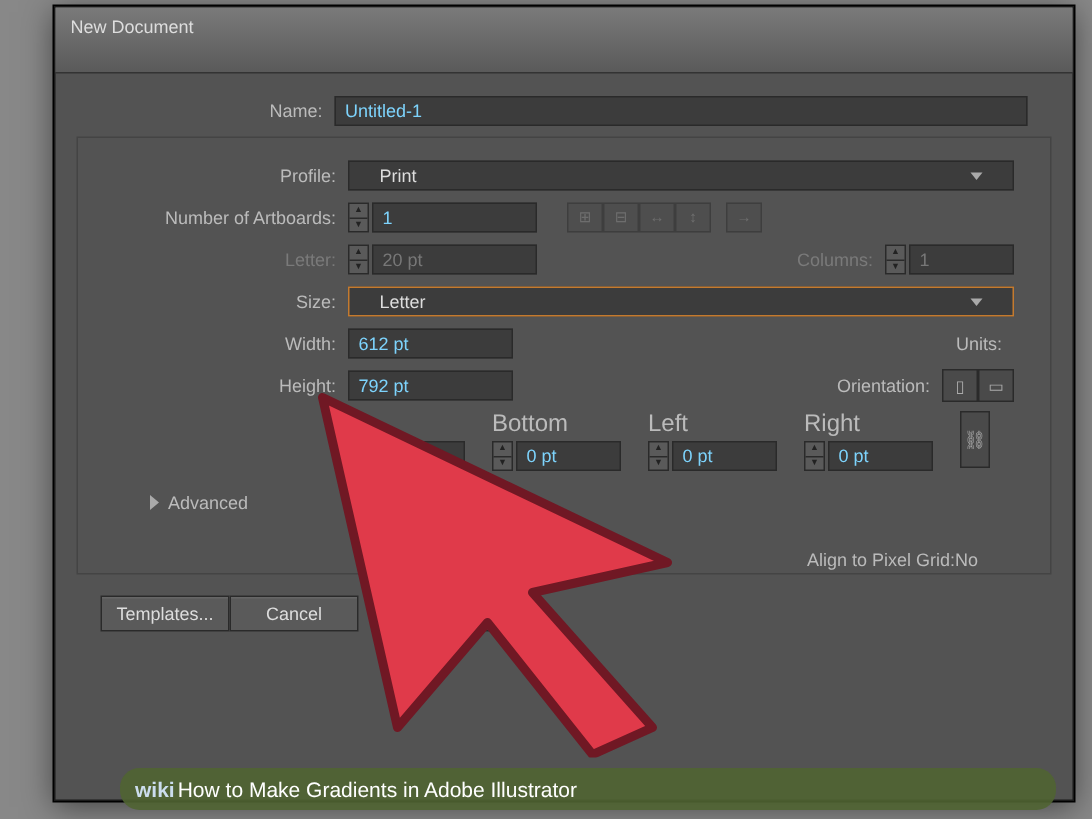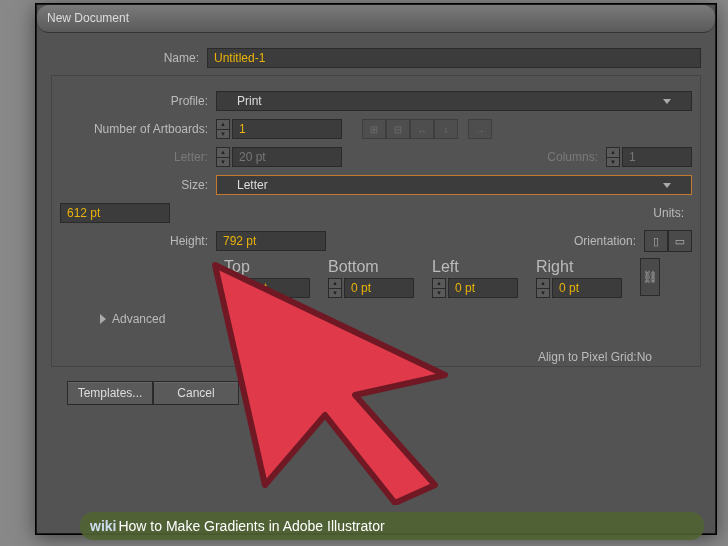--- a/index.html
+++ b/index.html
@@ -3,29 +3,29 @@
 <meta charset="utf-8">
 <style>
   * { box-sizing: border-box; margin: 0; padding: 0; font-family: Tahoma, Arial, sans-serif; }
   body { width: 728px; height: 546px; background: #888; overflow: hidden; position: relative; }
   .window {
     position: absolute; top: 4px; left: 36px; width: 680px; height: 530px;
     background: #535353; border: 1px solid #1a1a1a;
     box-shadow: 0 0 0 1px #000, 0 4px 20px rgba(0,0,0,.5);
   }
   .titlebar {
-    height: 28px; background: linear-gradient(#7a7a7a,#5a5a5a);
-    color: #ddd; font-size: 12px; padding: 6px 10px; border-bottom: 1px solid #333; border-radius: 12px;
+    height: 44px; background: linear-gradient(#7a7a7a,#5a5a5a);
+    color: #ddd; font-size: 12px; padding: 6px 10px; border-bottom: 1px solid #333;
   }
   .content { padding: 8px 14px 10px 14px; color: #bbb; font-size: 12px; }
-  .row { display: flex; align-items: center; margin: 6px 0; height: 22px; }
+  .row { display: flex; align-items: center; margin: 6px 16px; height: 22px; }
   .label { width: 156px; text-align: right; padding-right: 8px; color: #bbb; font-size: 12px; }
   .label.dim { color: #7a7a7a; }
   .input {
-    background: #3c3c3c; border: 1px solid #2a2a2a; height: 20px; color: #eab308;
+    background: #3c3c3c; border: 1px solid #2a2a2a; height: 20px; color: #7dd3fc;
     padding: 2px 6px; font-size: 12px;
   }
   .input.wide { flex: 1; }
   .input.med { width: 110px; }
   .input.sm { width: 70px; }
   .input.dim { color: #777; }
   .select {
     background: #3c3c3c; border: 1px solid #2a2a2a; height: 20px; color: #ddd;
     font-size: 12px; padding: 2px 20px; flex: 1; display: flex; align-items: center;
     justify-content: space-between; cursor: pointer;
@@ -137,20 +137,21 @@
 
       <div class="row">
         <div class="label">Size:</div>
         <div class="select highlight">
           <span>Letter</span>
           <span class="caret"></span>
         </div>
       </div>
 
       <div class="row">
+        <div class="label">Width:</div>
         <input class="input med" value="612 pt" style="">
         <div style="flex:1"></div>
         <div class="label" style="width:auto;padding-right:8px">Units:</div>
       </div>
 
       <div class="row">
         <div class="label">Height:</div>
         <input class="input med" value="792 pt" style="">
         <div style="flex:1"></div>
         <div class="label" style="width:auto;padding-right:8px">Orientation:</div>

